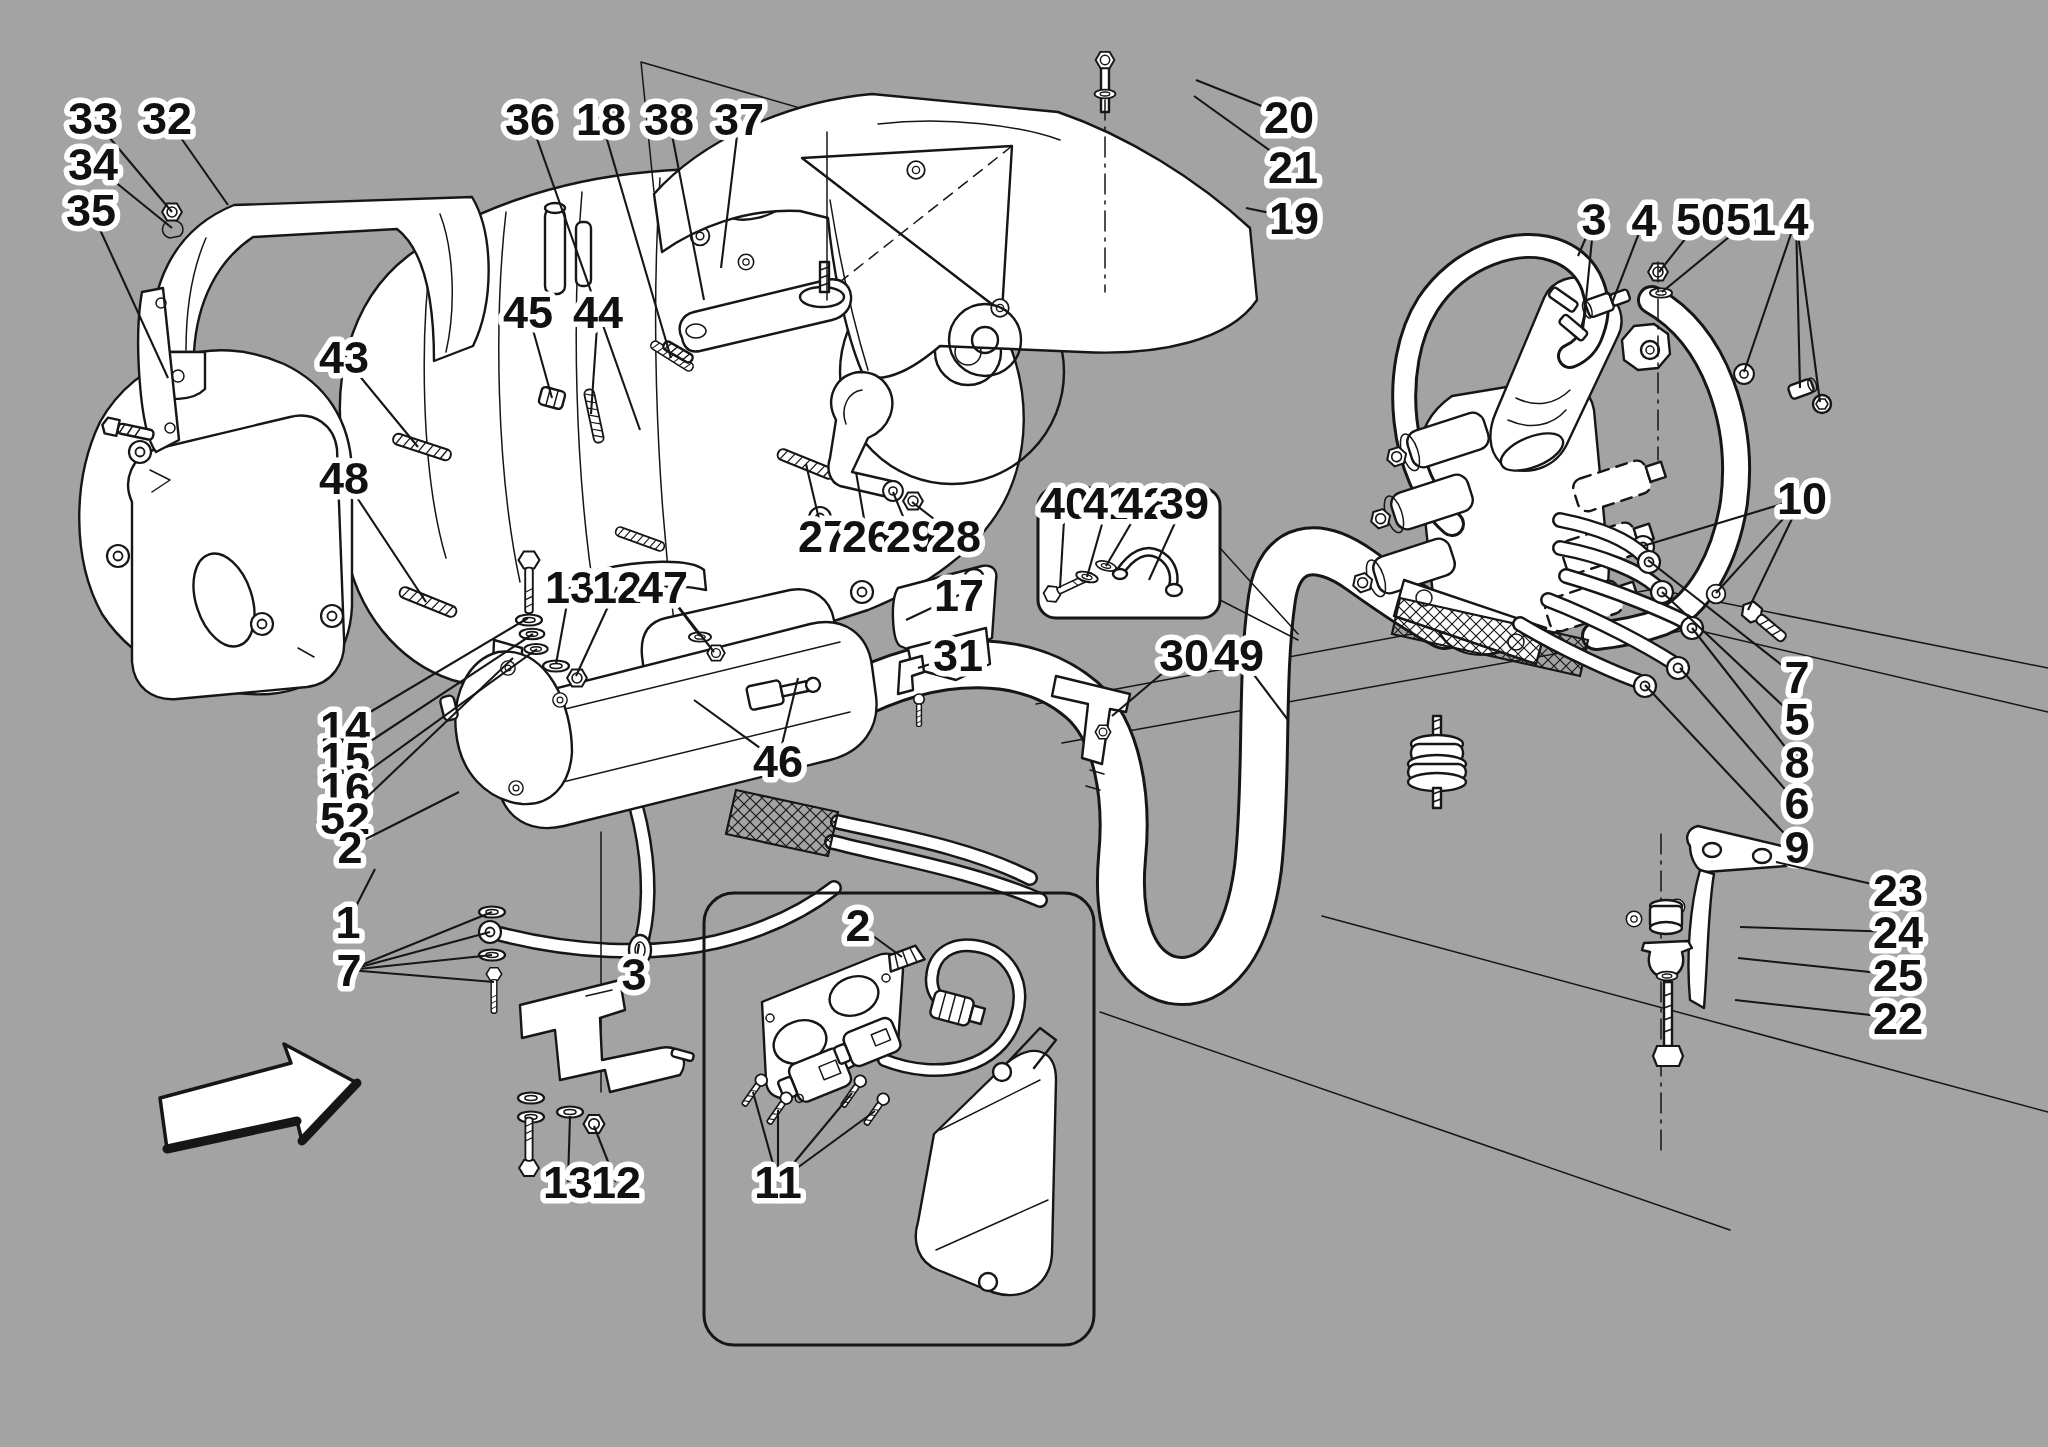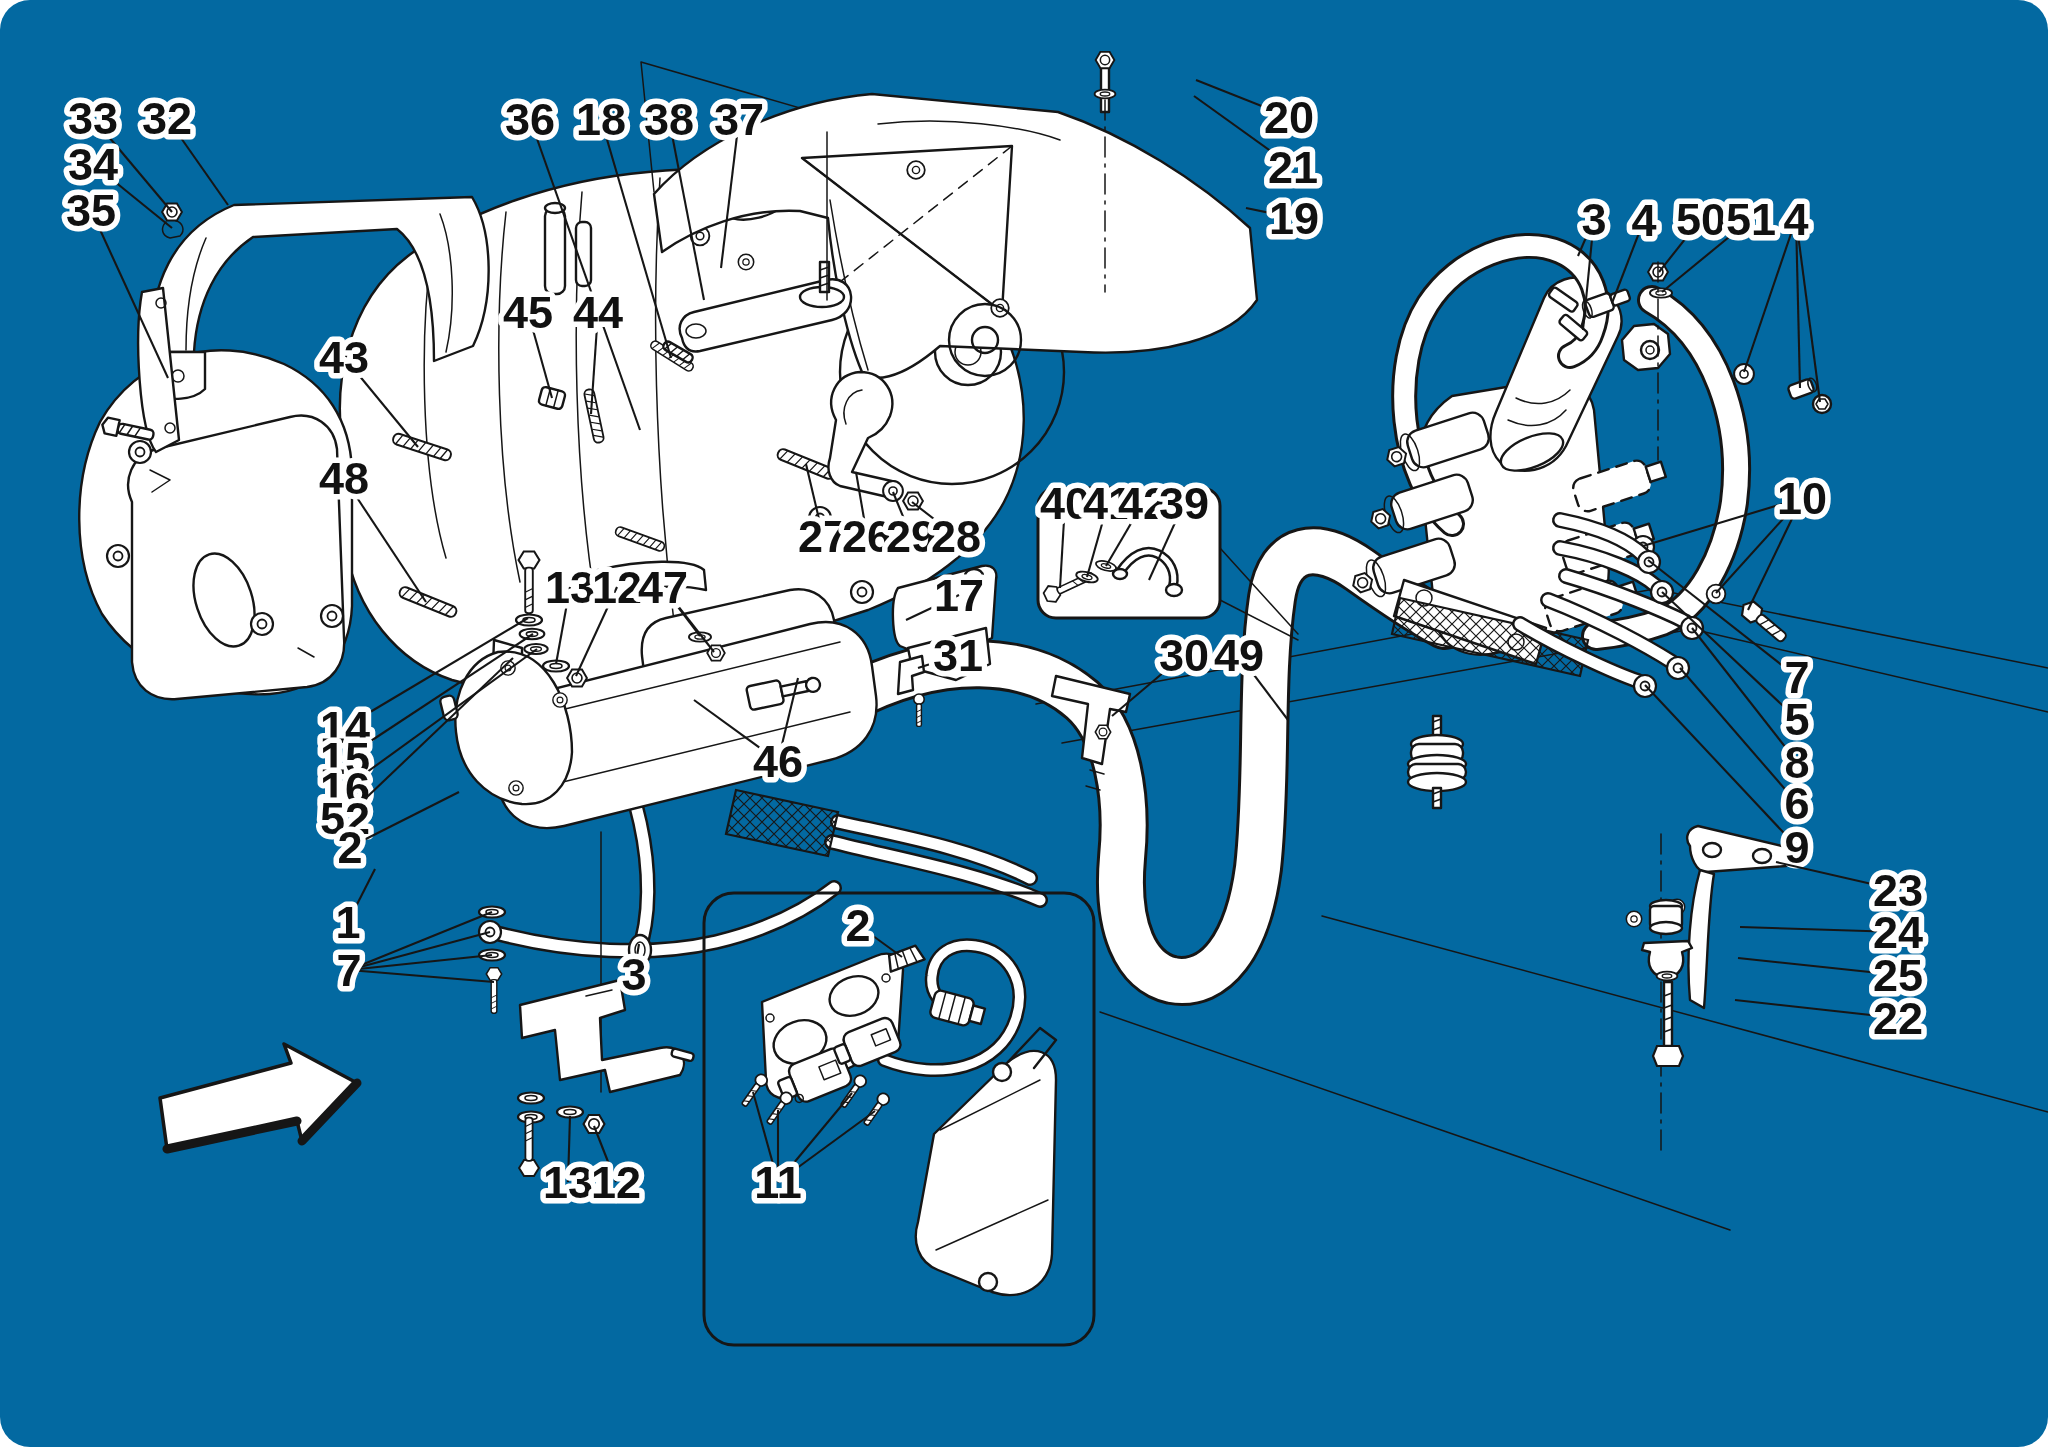--- a/index.html
+++ b/index.html
@@ -1,16 +1,16 @@
 <!DOCTYPE html>
 <html><head>
 <meta charset="utf-8">
 <style>
   html,body{margin:0;padding:0;background:#fff;}
-  .stage{position:relative;width:2048px;height:1447px;background:#0369a1;overflow:hidden;border-radius:30px;}
+  .stage{position:relative;width:2048px;height:1447px;background:#a3a3a3;overflow:hidden;}
   svg{display:block;width:2048px;height:1447px;}
   .ln{fill:none;stroke:#161616;stroke-width:2.4;stroke-linecap:round;stroke-linejoin:round}
   .lnw{fill:#fff;stroke:#161616;stroke-width:2.4;stroke-linecap:round;stroke-linejoin:round}
   .thin{stroke-width:1.5}
   .dash{stroke-dasharray:11 8}
   .dashdot{stroke-dasharray:20 7 3 7}
   .to{fill:none;stroke:#161616;stroke-linecap:round}
   .ti{fill:none;stroke:#ffffff;stroke-linecap:round}
   .leader{stroke:#161616;stroke-width:2.1;fill:none}
   text.callout{font:700 45px "Liberation Sans","DejaVu Sans",sans-serif;fill:#111;

